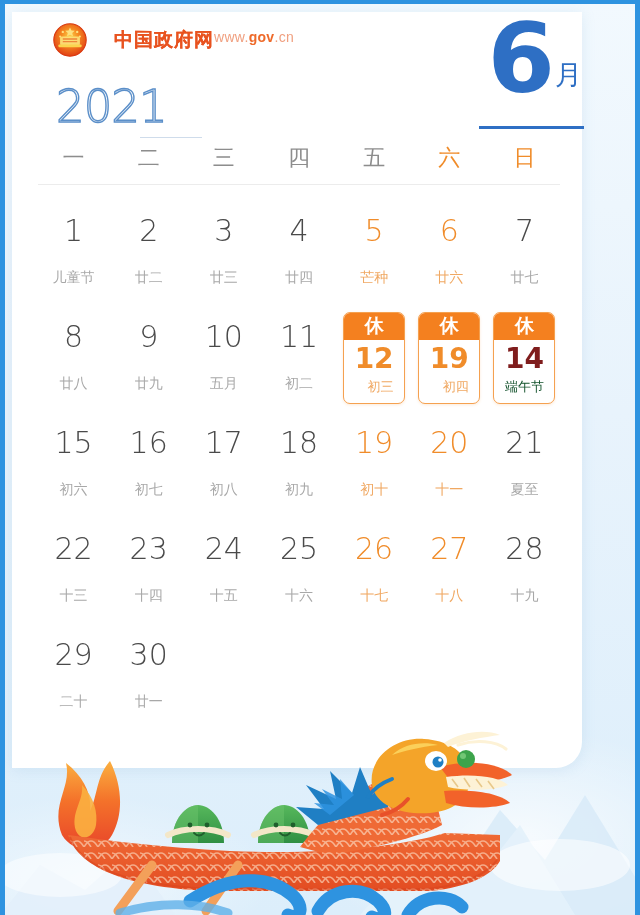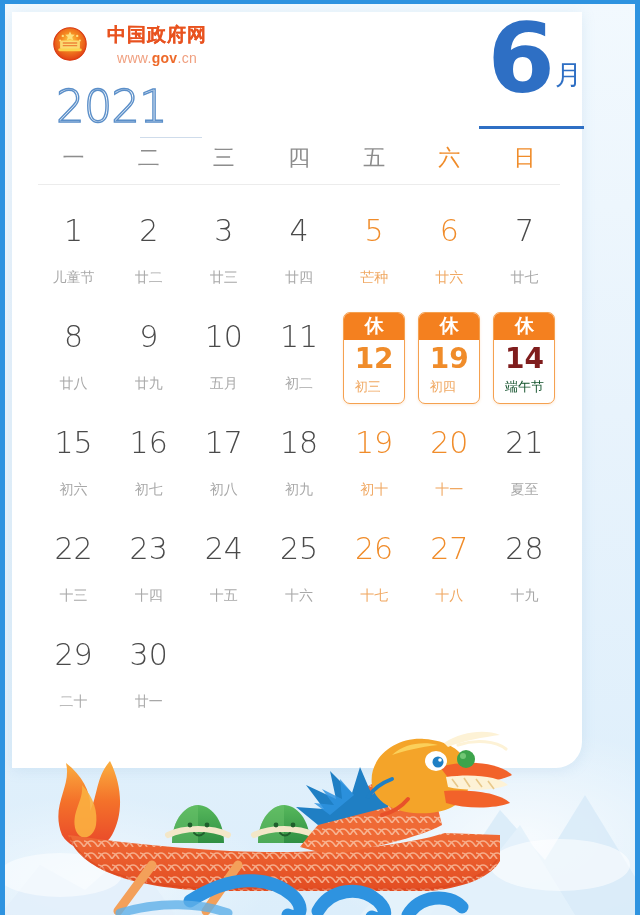--- a/index.html
+++ b/index.html
@@ -39,21 +39,21 @@
     width: 570px; height: 756px;
     background: #ffffff;
     border-radius: 0 0 26px 0;
     box-shadow: 0 2px 14px rgba(120,170,210,.18);
     z-index: 10;
   }
 
   
   .brand { position: absolute; left: 52px; top: 22px; display: flex; align-items: center; z-index: 20; }
   .emblem { width: 36px; height: 36px; flex: 0 0 36px; }
-  .brand-text { margin-left: 19px; display: flex; flex-direction: column; justify-content: center; text-align: center; }
+  .brand-text { margin-left: 26px; display: flex; flex-direction: row; justify-content: center; text-align: center; }
   .brand-cn {
     font-size: 19px; font-weight: bold; letter-spacing: 1px;
     color: #e8521f;
     background: linear-gradient(180deg,#f0651f 0%, #e23d14 100%);
     -webkit-background-clip: text; background-clip: text;
     font-family: "DejaVu Sans", sans-serif;
   }
   .brand-url {
     font-size: 14px; color: #f0a080; letter-spacing: .3px; margin-top: 2px;
     font-family: "Liberation Sans", sans-serif;
@@ -128,21 +128,21 @@
   .holiday-box {
     width: 62px; border: 1.5px solid #f5a150; border-radius: 7px;
     overflow: hidden; background: #fff; display: flex; flex-direction: column;
     align-items: center; box-shadow: 0 1px 3px rgba(240,140,42,.18);
   }
   .holiday-top {
     width: 100%; background: #f4801f; color: #fff; text-align: center;
     font-size: 19px; font-weight: bold; padding: 2px 0 3px;
     font-family: "DejaVu Sans", sans-serif; line-height: 1.15;
   }
-  .holiday-body { padding: 5px 0 7px; display:flex; flex-direction:column; align-items:flex-start; }
+  .holiday-body { padding: 5px 0 7px; display:flex; flex-direction:column; align-items:flex-end; }
   .holiday-body .dnum { color: #7f1d1d; font-weight: bold; font-size: 28px; }
   .holiday-body .lunar { color: #14532d; font-size: 13px; margin-top: 5px; }
 
   
   .boat { position: absolute; left: 0; bottom: 0; width: 640px; height: 200px; z-index: 30; }
 </style>
 </head>
 <body>
 
 <div class="bg-sky"></div>

